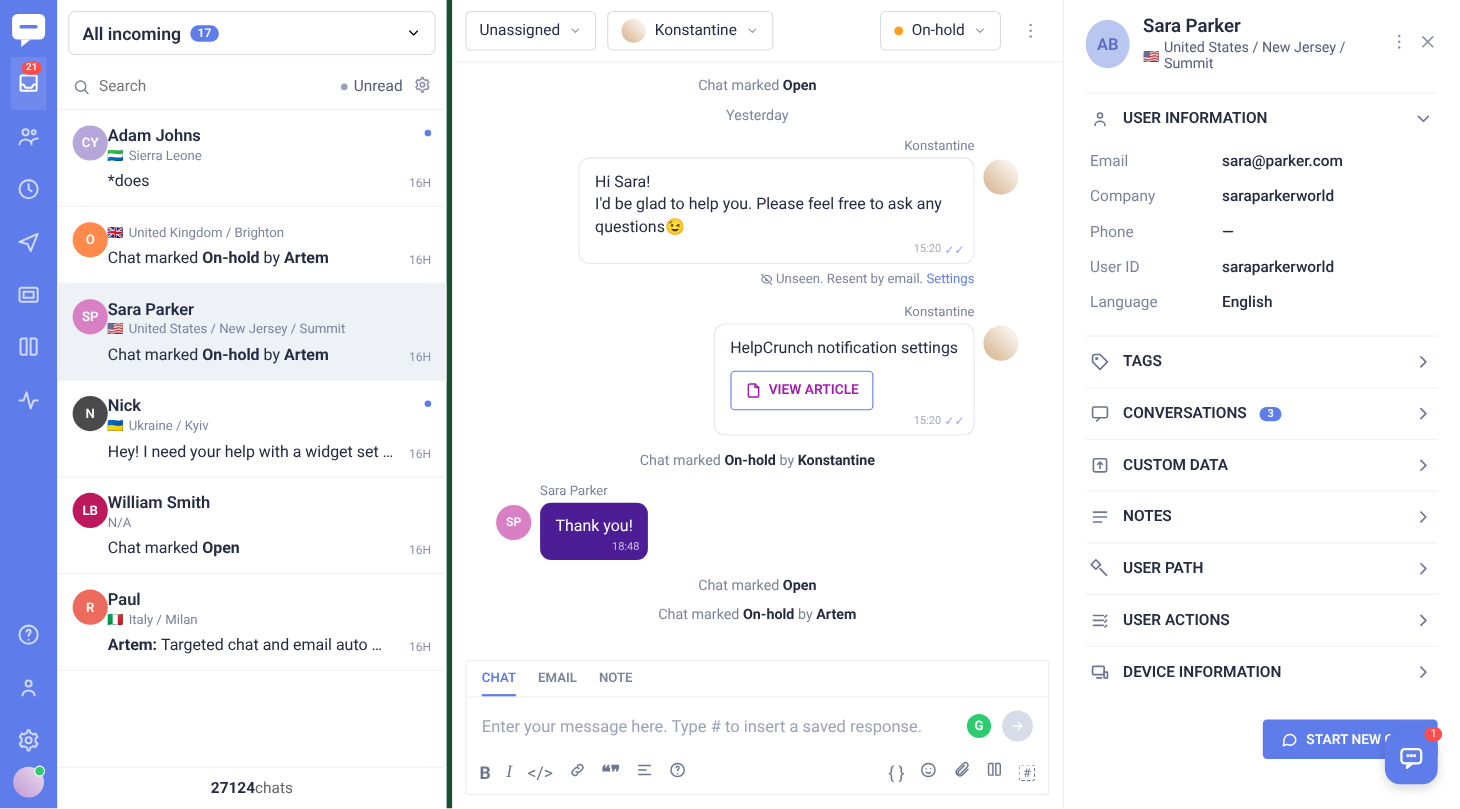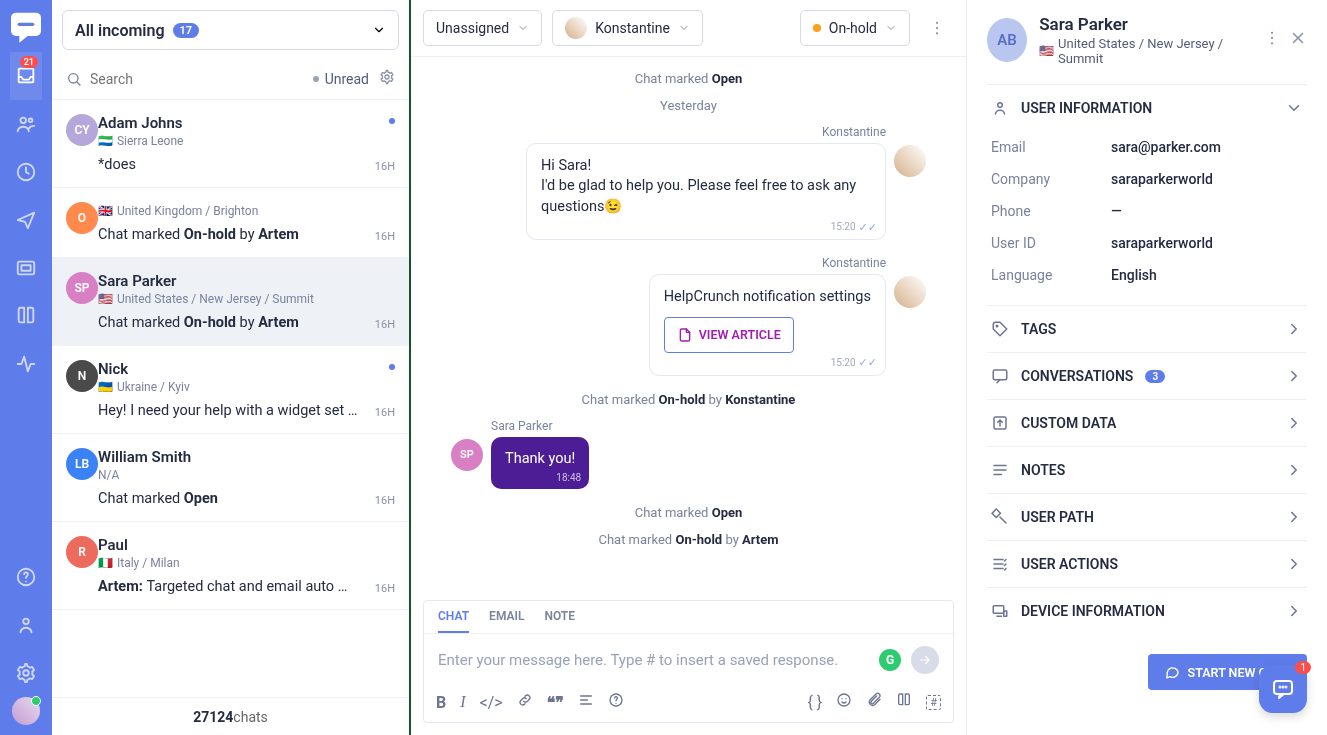--- a/index.html
+++ b/index.html
@@ -8,38 +8,38 @@
 .left-rail { width: 52px; min-width: 52px; background: #5f7dea; display: flex; flex-direction: column; align-items: center; padding-top: 6px; }
 .left-rail .logo { width: 40px; height: 40px; display: flex; align-items: center; justify-content: center; color: #fff; margin-bottom: 6px; }
 .left-rail .rail-btn { width: 32px; height: 48px; display: flex; align-items: center; justify-content: center; color: rgba(255,255,255,0.7); cursor: pointer; position: relative; }
 .left-rail .rail-btn.active { color: #fff; background: rgba(255,255,255,0.1); }
 .left-rail .rail-btn svg { width: 22px; height: 22px; }
 .left-rail .badge { position: absolute; top: 4px; right: 4px; background: #ff4d4d; color: #fff; font-size: 9px; font-weight: 600; border-radius: 8px; padding: 1px 4px; min-width: 16px; text-align: center; }
 .left-rail .spacer { flex: 1; }
 .avatar-me { position: relative; width: 28px; height: 28px; border-radius: 50%; background: linear-gradient(45deg,#c39bd3,#e8daef); margin-bottom: 10px; }
 .avatar-me::after { content: ""; position: absolute; right: -1px; top: -1px; width: 8px; height: 8px; background: #2ecc71; border-radius: 50%; border: 1px solid #fff; }
 
-.conv-panel { width: 359px; min-width: 359px; border-right: 2px solid #14532d; display: flex; flex-direction: column; }
+.conv-panel { width: 359px; min-width: 359px; border-right: 5px solid #14532d; display: flex; flex-direction: column; }
 .conv-panel .top-row { padding: 10px 10px 8px; }
 .filter-select { border: 1px solid #d6dbe6; border-radius: 6px; height: 40px; display: flex; align-items: center; padding: 0 12px; cursor: pointer; justify-content: space-between; }
 .filter-select .left { display: flex; align-items: center; gap: 8px; font-size: 16px; font-weight: 600; color: #252b41; }
 .pill { background: #5f7dea; color: #fff; font-size: 11px; font-weight: 600; border-radius: 20px; padding: 1px 7px; }
 .search-row { display: flex; align-items: center; gap: 10px; padding: 0 14px; height: 42px; border-bottom: 1px solid #eef0f4; }
 .search-row .srch { flex: 1; display: flex; align-items: center; gap: 8px; color: #7b839c; }
 .search-row .unread { display: flex; align-items: center; gap: 6px; color: #535c78; font-size: 14px; }
 .search-row .dot-gray { width: 6px; height: 6px; background: #9aa2b8; border-radius: 50%; }
 .conv-list { flex: 1; overflow-y: auto; }
 .conv-item { display: flex; gap: 0; padding: 14px 14px; border-bottom: 1px solid #eef0f4; cursor: pointer; position: relative; }
 .conv-item.selected { background: #eef1f6; }
 .avatar { width: 32px; height: 32px; border-radius: 50%; display: flex; align-items: center; justify-content: center; font-size: 12px; font-weight: 600; color: #fff; flex-shrink: 0; }
 .av-cy { background: #b6a7db; }
 .av-o { background: #ff8a4c; }
 .av-sp { background: #d97fc3; }
 .av-n { background: #4a4a4a; }
-.av-lb { background: #3b82f6; }
+.av-lb { background: #be185d; }
 .av-r { background: #ed6b5d; }
 .conv-body { flex: 1; min-width: 0; }
 .conv-name { font-weight: 600; font-size: 15px; color: #252b41; }
 .conv-sub { font-size: 12px; color: #7b839c; display: flex; align-items: center; gap: 4px; margin-top: 2px; }
 .conv-msg { font-size: 14.5px; color: #252b41; margin-top: 8px; white-space: nowrap; overflow: hidden; text-overflow: ellipsis; }
 .conv-time { font-size: 11px; color: #8a91a9; align-self: flex-end; }
 .conv-new-dot { position: absolute; right: 14px; top: 18px; width: 6px; height: 6px; background: #5f7dea; border-radius: 50%; }
 .flag { font-size: 12px; }
 .footer-count { height: 38px; display: flex; align-items: center; justify-content: center; font-size: 14px; color: #666; border-top: 1px solid #eef0f4; }
 .footer-count b { color: #252b41; }
@@ -331,20 +331,26 @@
       <div class="msg-col">
         <div class="msg-sender">Konstantine</div>
         <div class="bubble agent" style="padding-bottom:22px;">
           <span style="white-space:pre-line;">Hi Sara!
 I'd be glad to help you. Please feel free to ask any questions😉</span>
           <span class="ts">
               <span>15:20</span>
               <span class="checks">✓✓</span>
             </span>
         </div>
+        <div class="unseen-line">
+          <svg width="12" height="12" viewBox="0 0 24 24" style="display:inline;vertical-align:middle;">
+              <path d="M3 3l18 18M10.6 10.6a2 2 0 102.8 2.8M9.9 5.1A9 9 0 0121 12c-.5.9-1.2 1.8-2 2.6M6.1 6.1A13 13 0 003 12a9 9 0 0012 5.9"></path>
+            </svg>
+          <span>Unseen. Resent by email. </span><a>Settings</a>
+        </div>
       </div>
       <div class="msg-av"></div>
     </div>
 
     <div class="msg-row right">
       <div class="msg-col">
         <div class="msg-sender">Konstantine</div>
         <div class="bubble agent" style="padding-bottom:22px;">
           <span>HelpCrunch notification settings</span>
           <div class="article-box">

